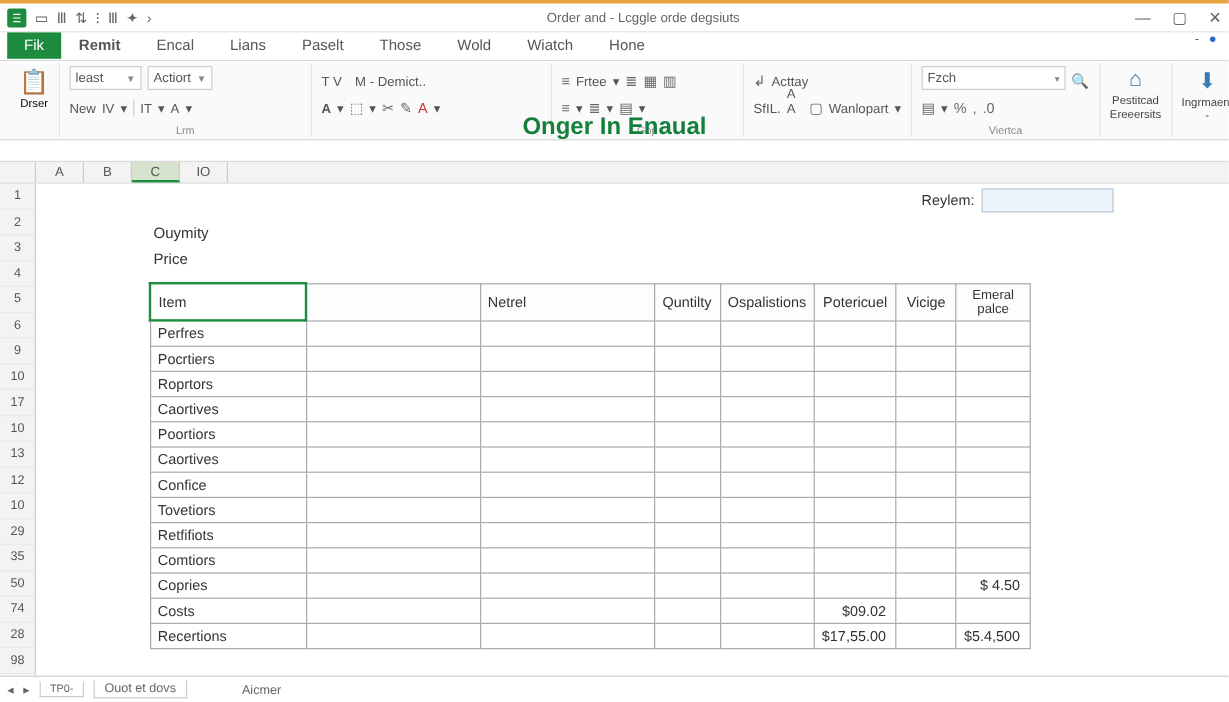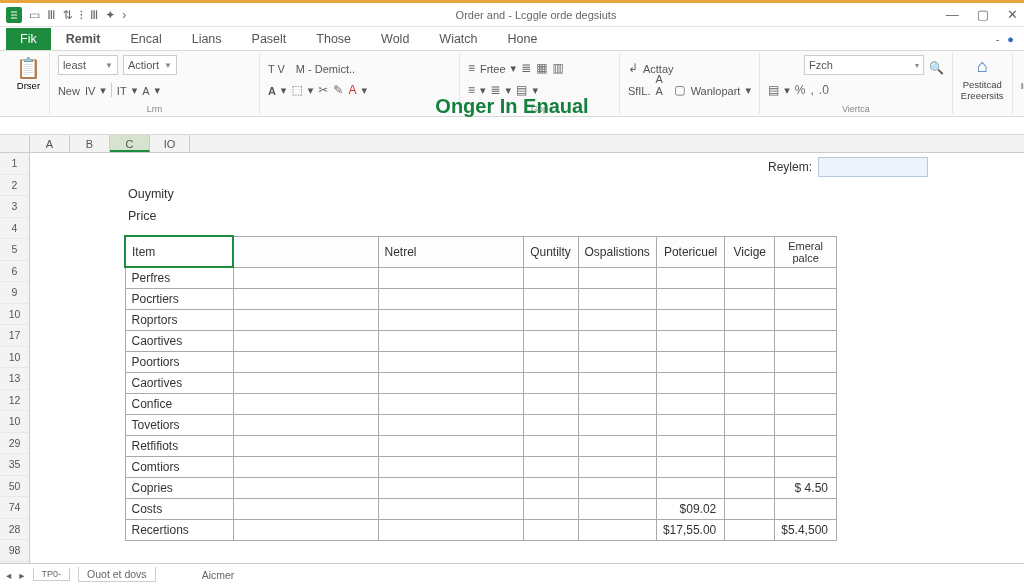--- a/index.html
+++ b/index.html
@@ -5,21 +5,21 @@
 * { margin: 0; padding: 0; box-sizing: border-box; font-family: "Segoe UI", Arial, sans-serif; }
 body { width: 1024px; height: 585px; overflow: hidden; background: #fff; border-top: 3px solid #e8a33d; }
 .titlebar { height: 24px; background: #fff; display: flex; align-items: center; padding: 0 6px; font-size: 11px; color: #444; border-bottom: 1px solid #e5e5e5; }
 .titlebar .qat { display: flex; align-items: center; gap: 7px; }
 .titlebar .qat .logo { width: 16px; height: 16px; background: #1d8c3f; border-radius: 2px; display: flex; align-items: center; justify-content: center; }
 .titlebar .qat .logo svg { width: 10px; height: 10px; }
 .titlebar .qat .qicon { color: #666; font-size: 12px; cursor: pointer; }
 .titlebar .wtitle { flex: 1; text-align: center; color: #666; }
 .titlebar .wctrl { display: flex; gap: 18px; margin-left: auto; color: #666; font-size: 13px; }
 .titlebar .wctrl span { cursor: pointer; }
-.ribbon-tabs { height: 24px; display: flex; align-items: center; padding: 0 0 0 6px; font-size: 12.5px; color: #555; border-bottom: 1px solid #d9d9d9; }
+.ribbon-tabs { height: 24px; display: flex; align-items: flex-start; padding: 0 0 0 6px; font-size: 12.5px; color: #555; border-bottom: 1px solid #d9d9d9; }
 .ribbon-tabs .filetab { background: #1d8c3f; color: #fff; padding: 4px 14px; font-weight: 500; }
 .ribbon-tabs .rtab { padding: 4px 15px; cursor: pointer; }
 .ribbon-tabs .rtab.active { font-weight: 600; }
 .ribbon-tabs .right-ctrls { margin-left: auto; padding-right: 10px; font-size: 11px; color: #666; display:flex; gap:8px; align-items:center; }
 .ribbon { height: 66px; background: #fafafa; border-bottom: 1px solid #d9d9d9; display: flex; padding: 2px 8px; position: relative; }
 .ribbon .group { display: flex; flex-direction: column; padding: 0 8px; border-right: 1px solid #e5e5e5; }
 .ribbon .group .row { display: flex; align-items: flex-end; gap: 5px; height: 22px; font-size: 11px; color: #555; }
 .ribbon .group .glabel { font-size: 9px; color: #888; text-align: center; margin-top: auto; }
 .ribbon .combo { border: 1px solid #ccc; background: #fff; padding: 1px 4px; display: flex; align-items: center; gap: 4px; font-size: 11px; min-width: 60px; justify-content: space-between; height: 20px; }
 .ribbon .combo .dd { color: #888; font-size: 8px; }
@@ -41,21 +41,21 @@
 .labels-top { position: absolute; top: 4px; right: 96px; display: flex; flex-direction: column; gap: 0; font-size: 12px; color: #333; align-items: flex-end; }
 .labels-top .trow { display: flex; gap: 6px; align-items: center; }
 .labels-top input { border: 1px solid #b8c9d9; background: #ecf3fa; height: 20px; width: 110px; font-size: 11px; padding: 0 4px; }
 .labels-top .trow:nth-child(2) input:first-of-type { width: 60px; }
 .labels-top .trow:nth-child(2) input:last-of-type { background:#fff; width:50px; border-color:#ccc;}
 .side-labels { position: absolute; left: 98px; top: 34px; font-size: 12.5px; color: #333; }
 .side-labels div { height: 22px; }
 .datatable { position: absolute; left: 94px; top: 82px; border-collapse: collapse; font-size: 12px; color: #333; }
 .datatable th, .datatable td { border: 1px solid #aaa; padding: 3px 6px; height: 21px; vertical-align: middle; }
 .datatable th { background: #fdfdfd; font-weight: 500; text-align: left; }
-.datatable th.c-item { width: 108px; } .datatable th.c-blank { width: 145px; } .datatable th.c-net { width: 145px; }
+.datatable th.c-item { width: 130px; } .datatable th.c-blank { width: 145px; } .datatable th.c-net { width: 145px; }
 .datatable th.c-qty { width: 55px; text-align:center; } .datatable th.c-osp { width: 75px; text-align:center;}
 .datatable th.c-pot { width: 65px; text-align:center;} .datatable th.c-vic { width: 50px; text-align:center;}
 .datatable th.c-em { width: 55px; text-align:center; font-size:11px; line-height:1.1;}
 .datatable td.num { text-align: right; padding-right: 8px; }
 .th-active { border: 2px solid #1d8c3f !important; background:#fff !important;}
 .sheet-tabs { height: 22px; border-top: 1px solid #ccc; display: flex; align-items: center; font-size: 10.5px; color: #666; padding: 0 6px; gap: 8px;}
 .sheet-tabs .stab { border: 1px solid #ccc; border-top: none; padding: 1px 8px; background: #fff; }
 </style>
 </head>
 <body>
@@ -174,21 +174,21 @@
       <span>SfIL.</span>
       <span>A  A</span>
       <span class="ricon">▢</span>
       <span>Wanlopart</span>
         <span class="dd">▾</span>
     </div>
     <div class="glabel">&nbsp;</div>
   </div>
   <div class="group" style="flex:0 0 150px;">
     <div class="row">
-      <div class="combo" style="min-width:120px;margin-left:36px;">
+      <div class="combo" style="min-width:120px;">
           <span>Fzch</span>
           <span class="dd">▾</span>
         </div>
       <span class="ricon">🔍</span>
     </div>
     <div class="row">
       <span class="ricon">▤</span>
         <span class="dd">▾</span>
       <span class="ricon">%</span>
       <span class="ricon">,</span>

